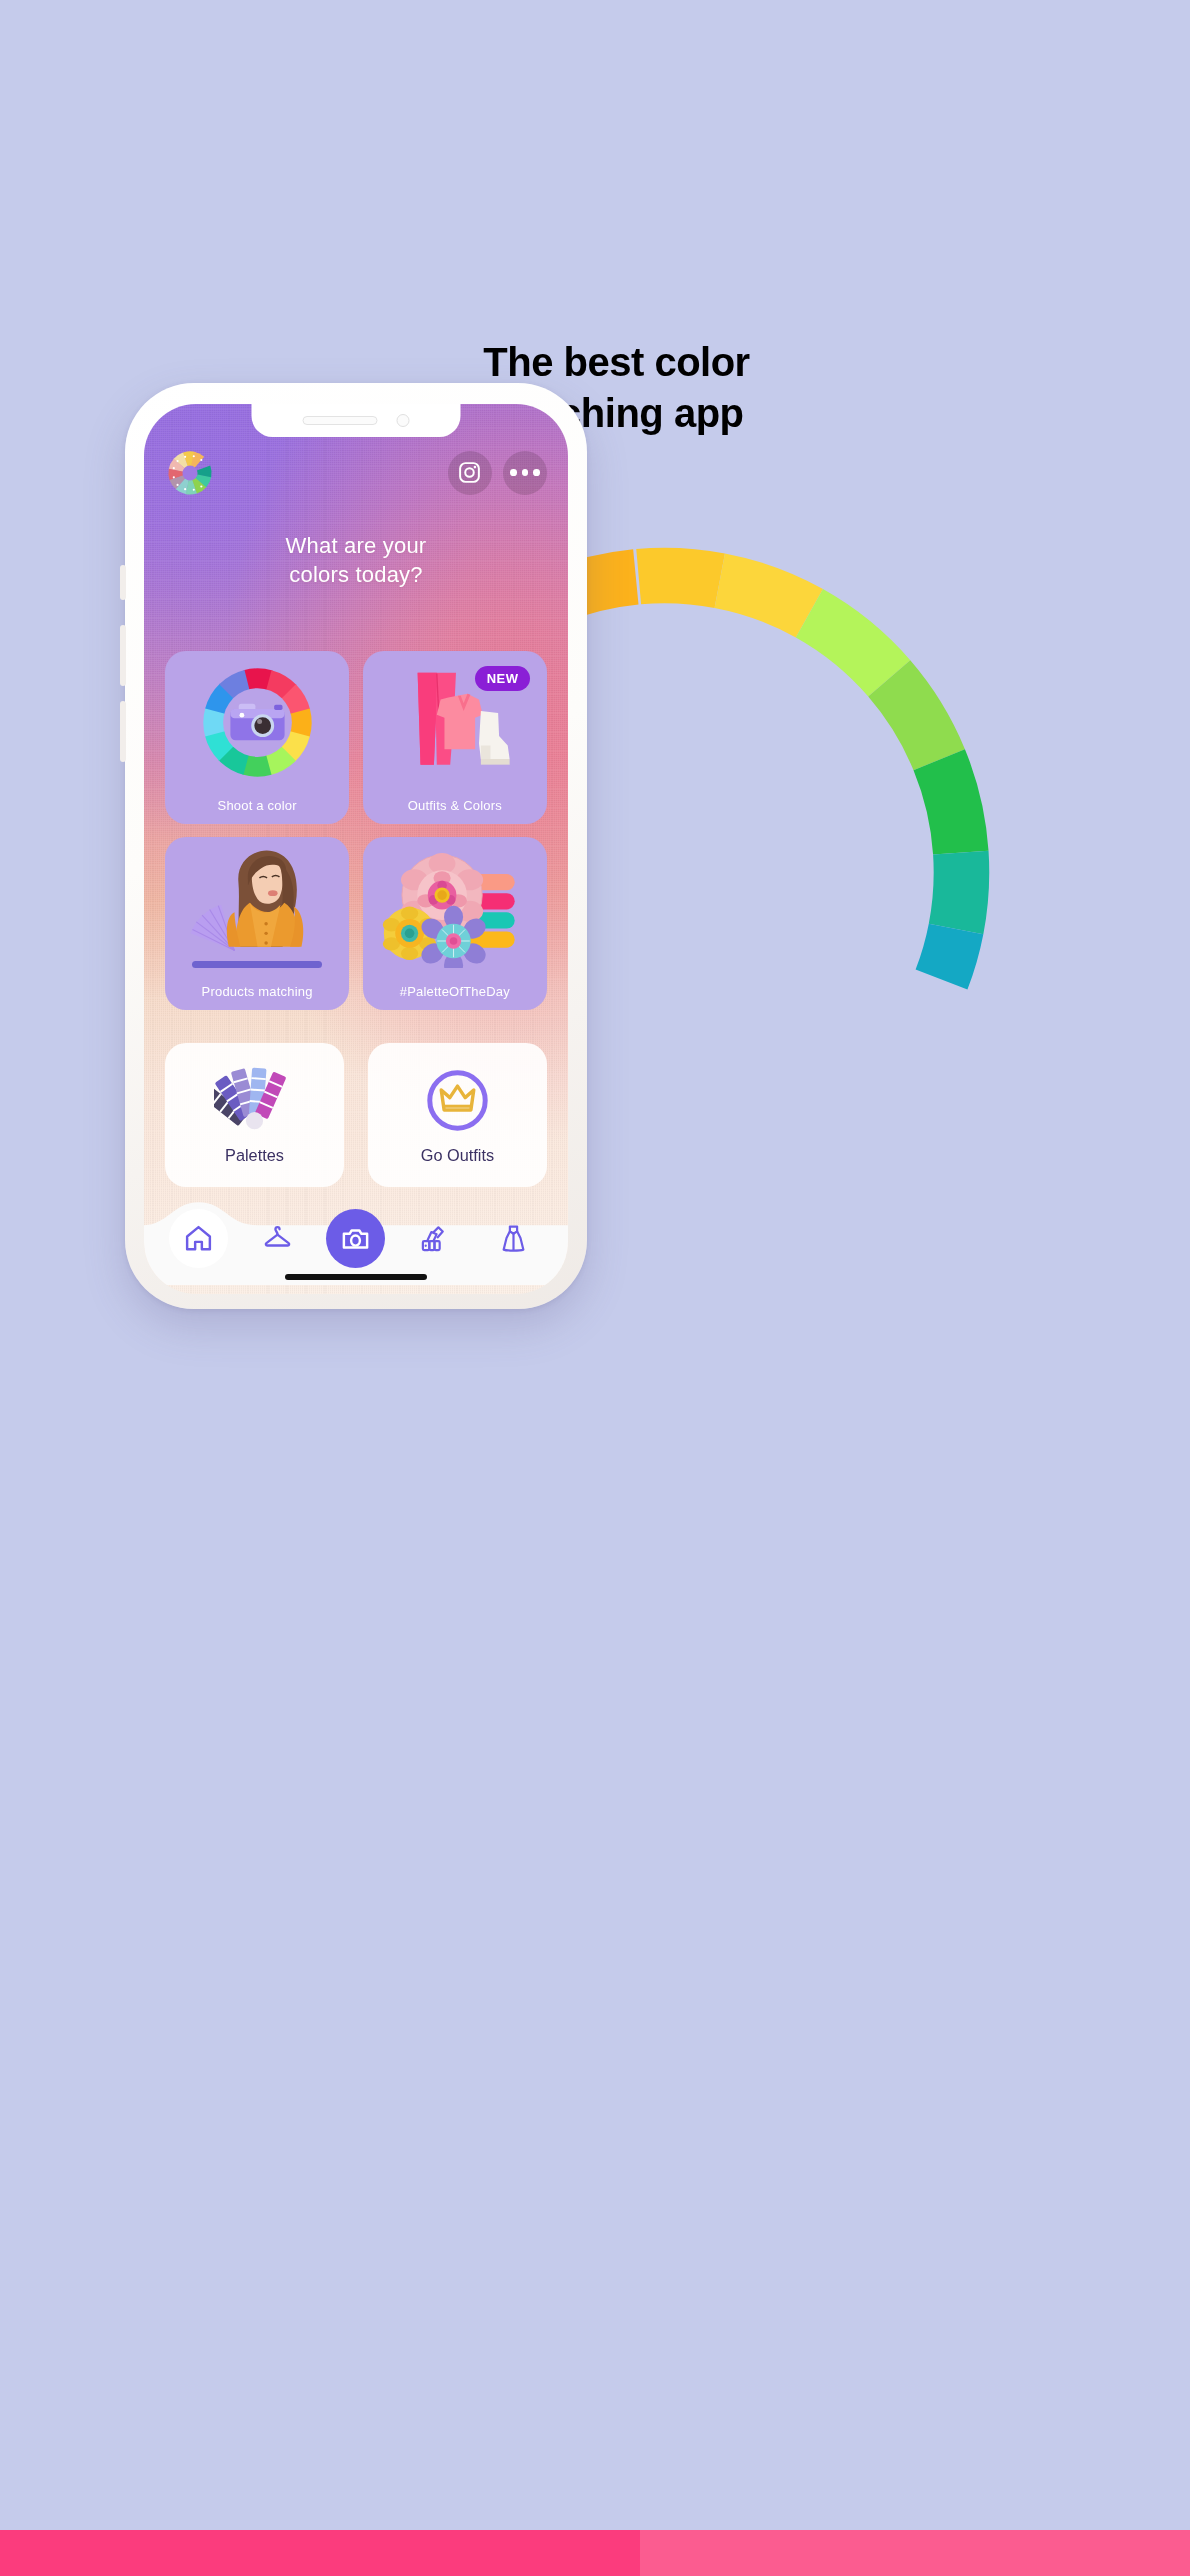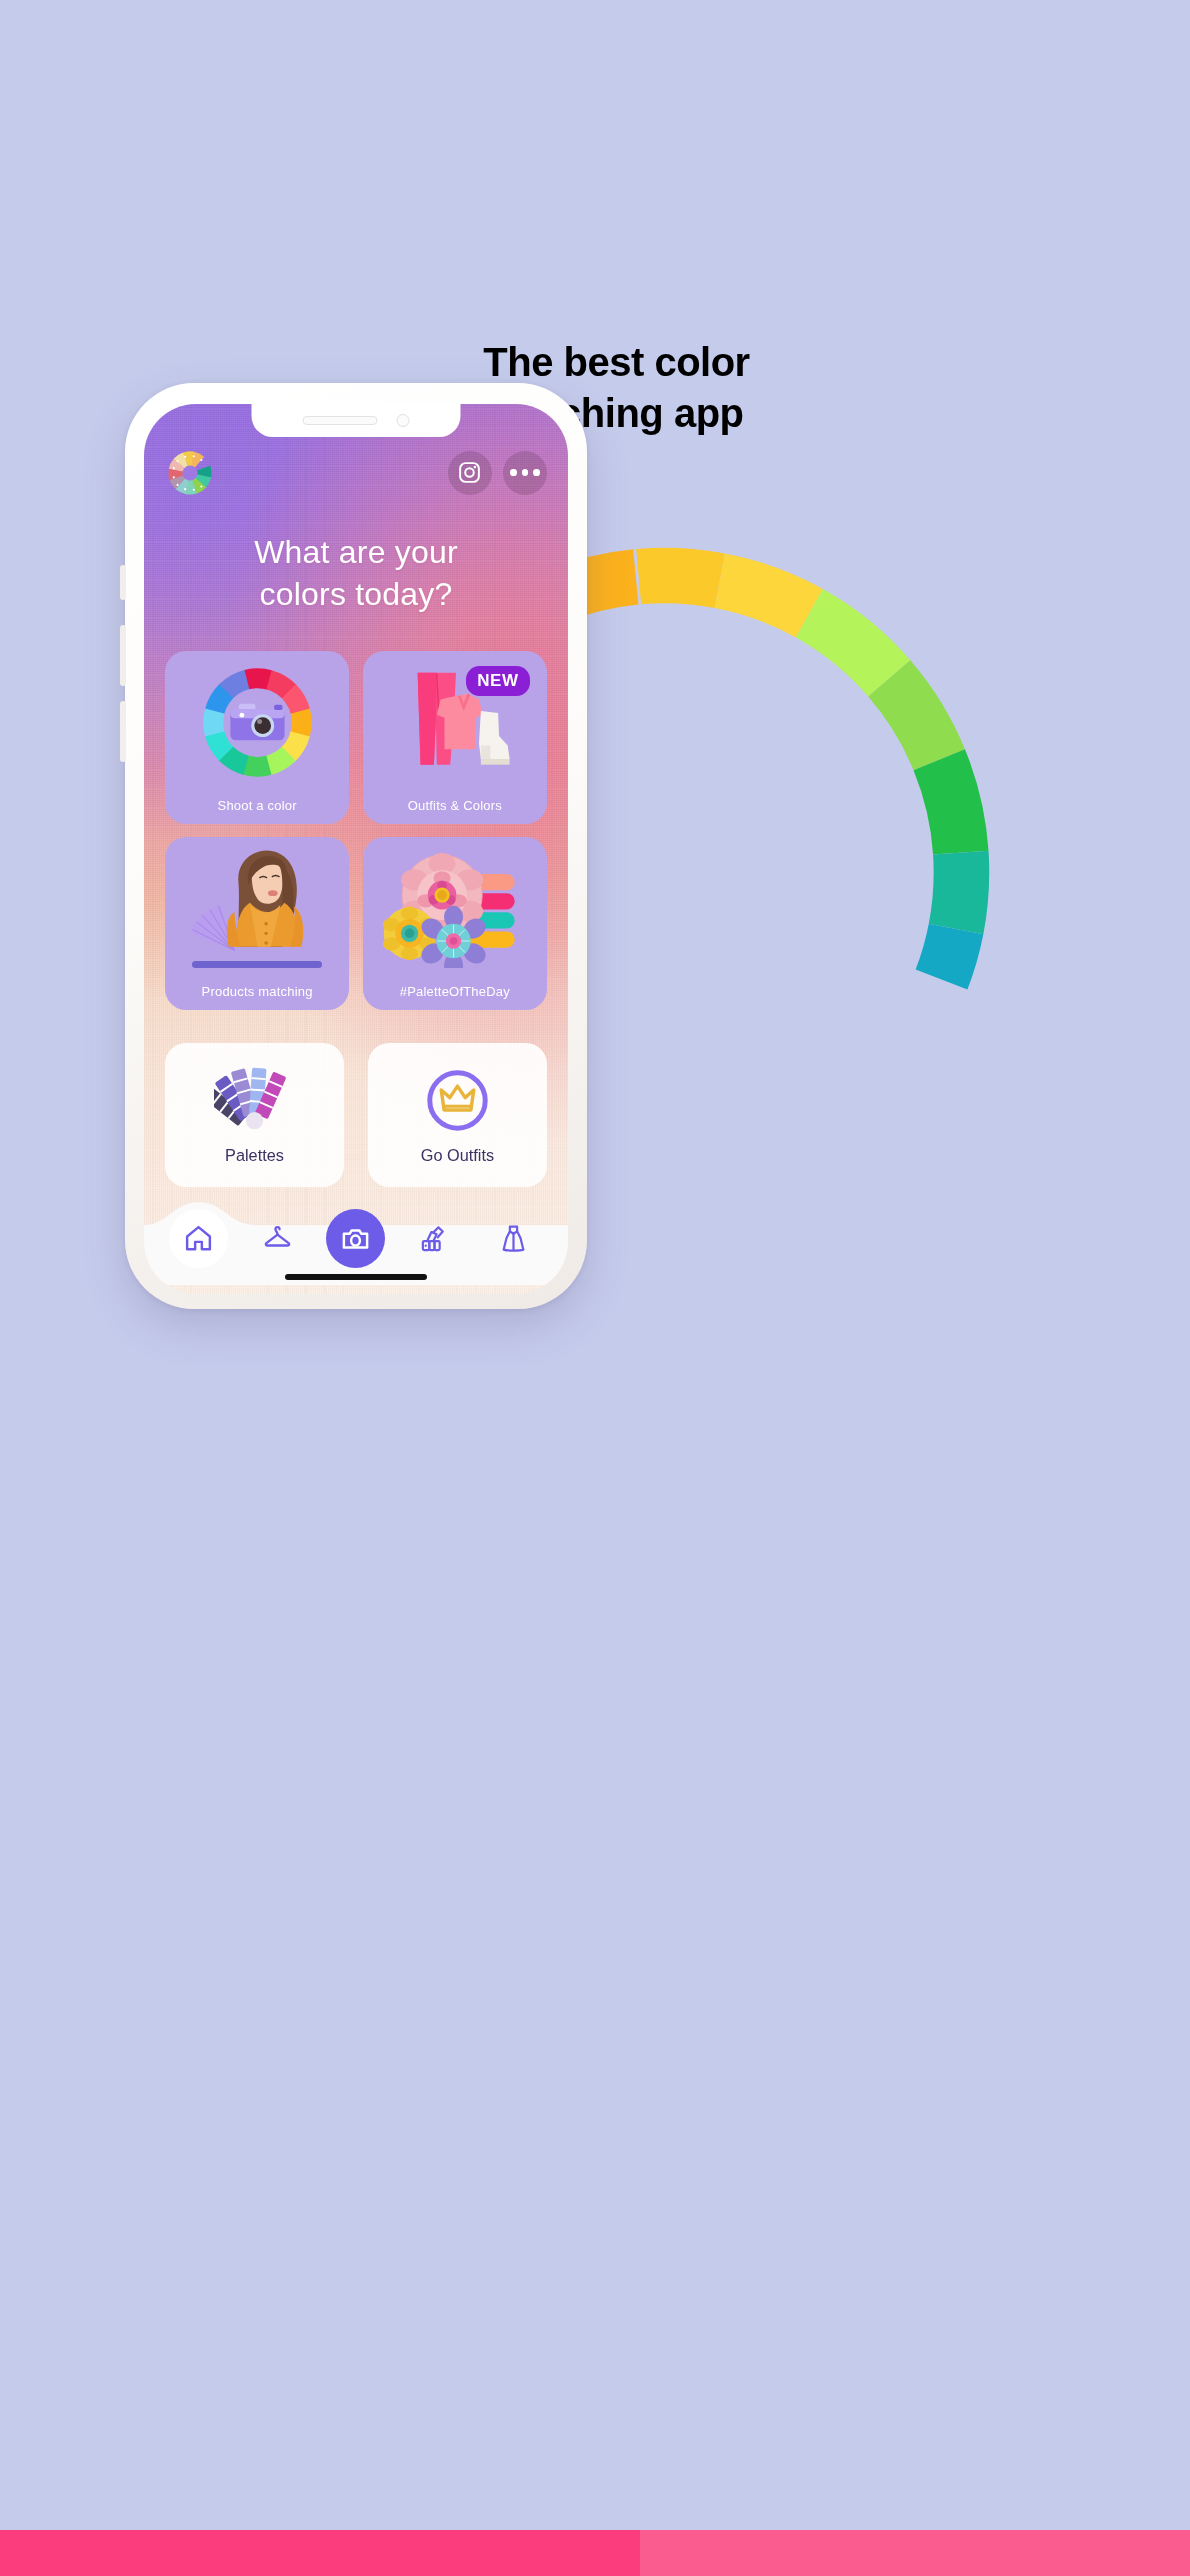--- a/index.html
+++ b/index.html
@@ -120,21 +120,21 @@
     display: flex; align-items: center; justify-content: center;
   }
   .dots { display: flex; gap: 4.8px; }
   .dots i { width: 6.7px; height: 6.7px; border-radius: 50%; background: #fff; display: block; }
 
   
   .hero-title {
     position: absolute; top: 128px; left: 0; right: 0;
     text-align: center;
     color: #ffffff;
-    font-size: 32px;
+    font-size: 22px;
     font-weight: 500;
     line-height: 1.30;
     letter-spacing: 0.2px;
     white-space: pre-line;
     z-index: 6;
     text-shadow: 0 1px 2.9px rgba(160,80,100,0.18);
   }
 
   
   .tile-grid {
@@ -166,21 +166,21 @@
     font-size: 13px;
     font-weight: 400;
     letter-spacing: 0.2px;
     z-index: 2;
   }
   .badge-new {
     position: absolute;
     top: 15.3px; right: 17px;
     background: #8a1fd6;
     color: #fff;
-    font-size: 17px;
+    font-size: 13px;
     font-weight: bold;
     letter-spacing: 0.5px;
     padding: 4.8px 11.5px;
     border-radius: 13.4px;
     z-index: 4;
   }
   .bar-under {
     position: absolute;
     left: 27px; right: 27px; bottom: 42px;
     height: 7.7px; border-radius: 4.8px;

